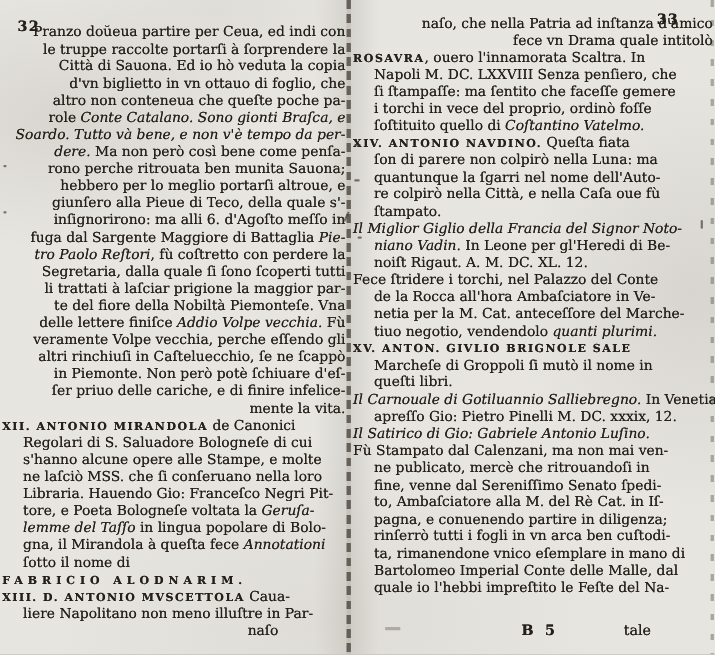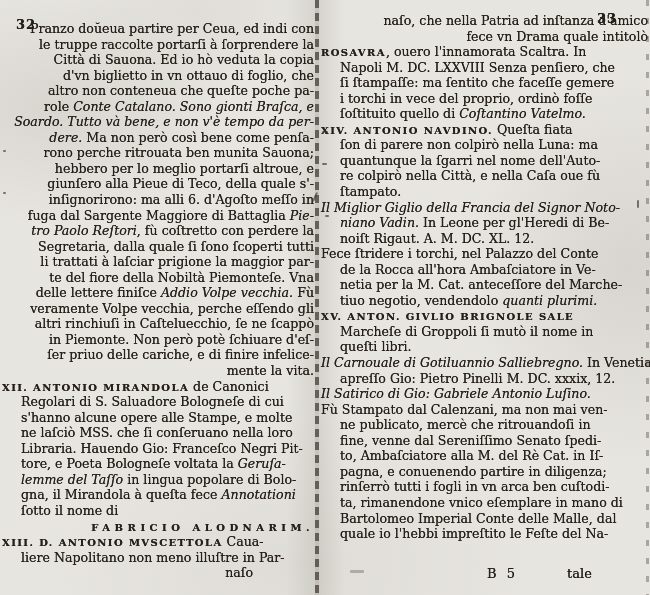--- a/index.html
+++ b/index.html
@@ -29,27 +29,27 @@
   .left .pagenum{left:14px;top:5px;}
   .right .pagenum{left:276px;top:-1px;}
   .line{
     height:15.55px;line-height:15.55px;font-size:12.6px;white-space:nowrap;
     text-shadow:0 0 .55px rgba(36,31,24,.85);
   }
   .bdy{padding-left:11px;text-align:right;}
   .out{padding-left:0px;}
   .ind{padding-left:19px;}
   .ind2{padding-left:23px;text-align:right;}
-  .ctrw{text-align:right;}
+  .ctrw{text-align:left;}
   .ctrw .caps{letter-spacing:4.5px;}
   .cw{text-align:right;padding-right:61px;}
   .it{font-style:italic;}
   .caps{font-size:10px;letter-spacing:1.4px;font-weight:bold;}
   .footer-row{position:absolute;left:0;right:0;top:566px;height:17px;font-size:13px;}
-  .sig{position:absolute;left:166px;letter-spacing:3px;font-weight:normal;
+  .sig{position:absolute;left:153px;letter-spacing:3px;font-weight:bold;
     text-shadow:0 0 .6px rgba(36,31,24,.9);}
   .catch{position:absolute;left:246px;text-shadow:0 0 .6px rgba(36,31,24,.9);}
   .gutter{
     position:absolute;left:315px;top:0;width:4px;height:595px;opacity:.72;
     background:repeating-linear-gradient(180deg,#3a352d 0 8px, rgba(58,53,45,.12) 8px 13px);
     filter:blur(.4px);
   }
   .edge-right{
     position:absolute;right:1px;top:0;width:3px;height:595px;opacity:.45;
     background:repeating-linear-gradient(180deg, rgba(60,55,47,.8) 0 6px, transparent 6px 18px);

